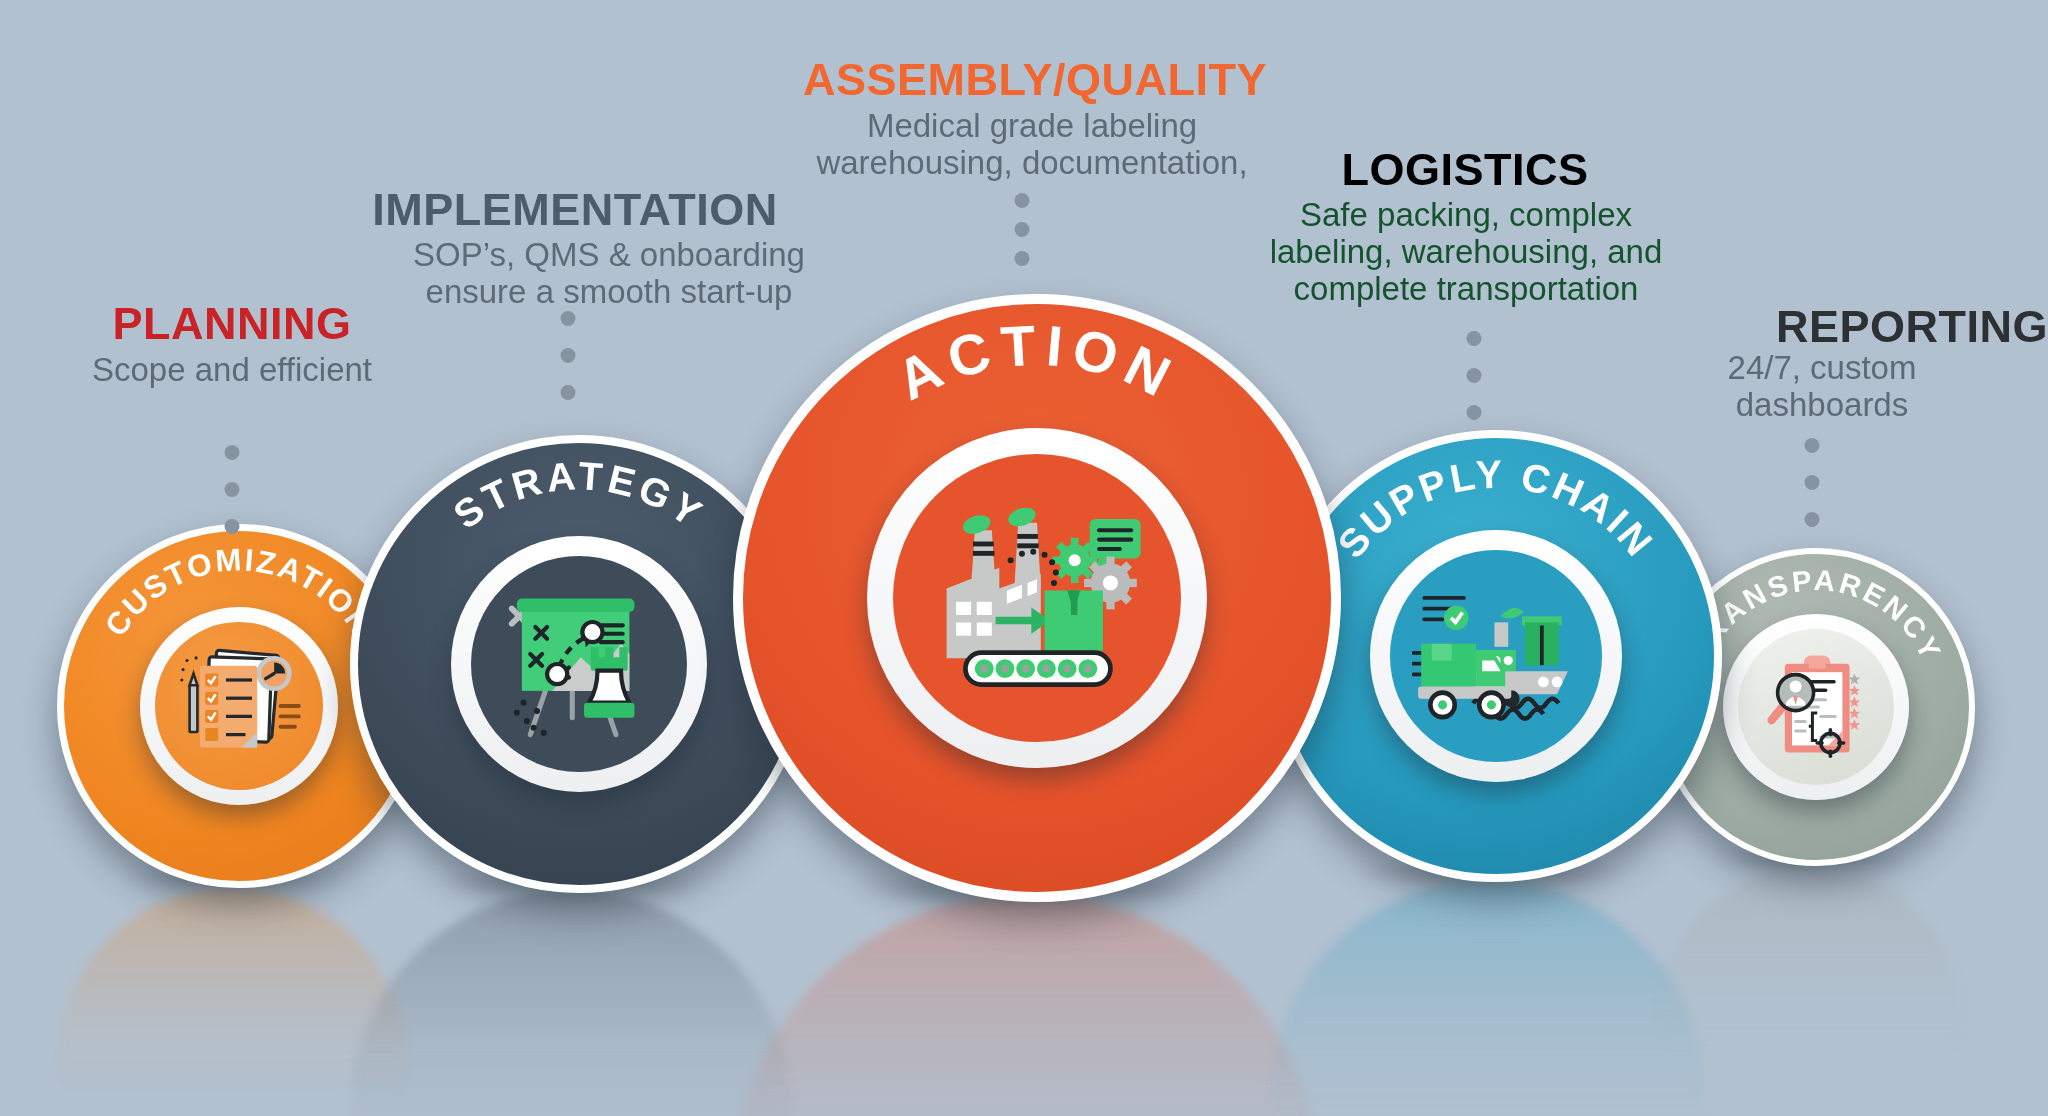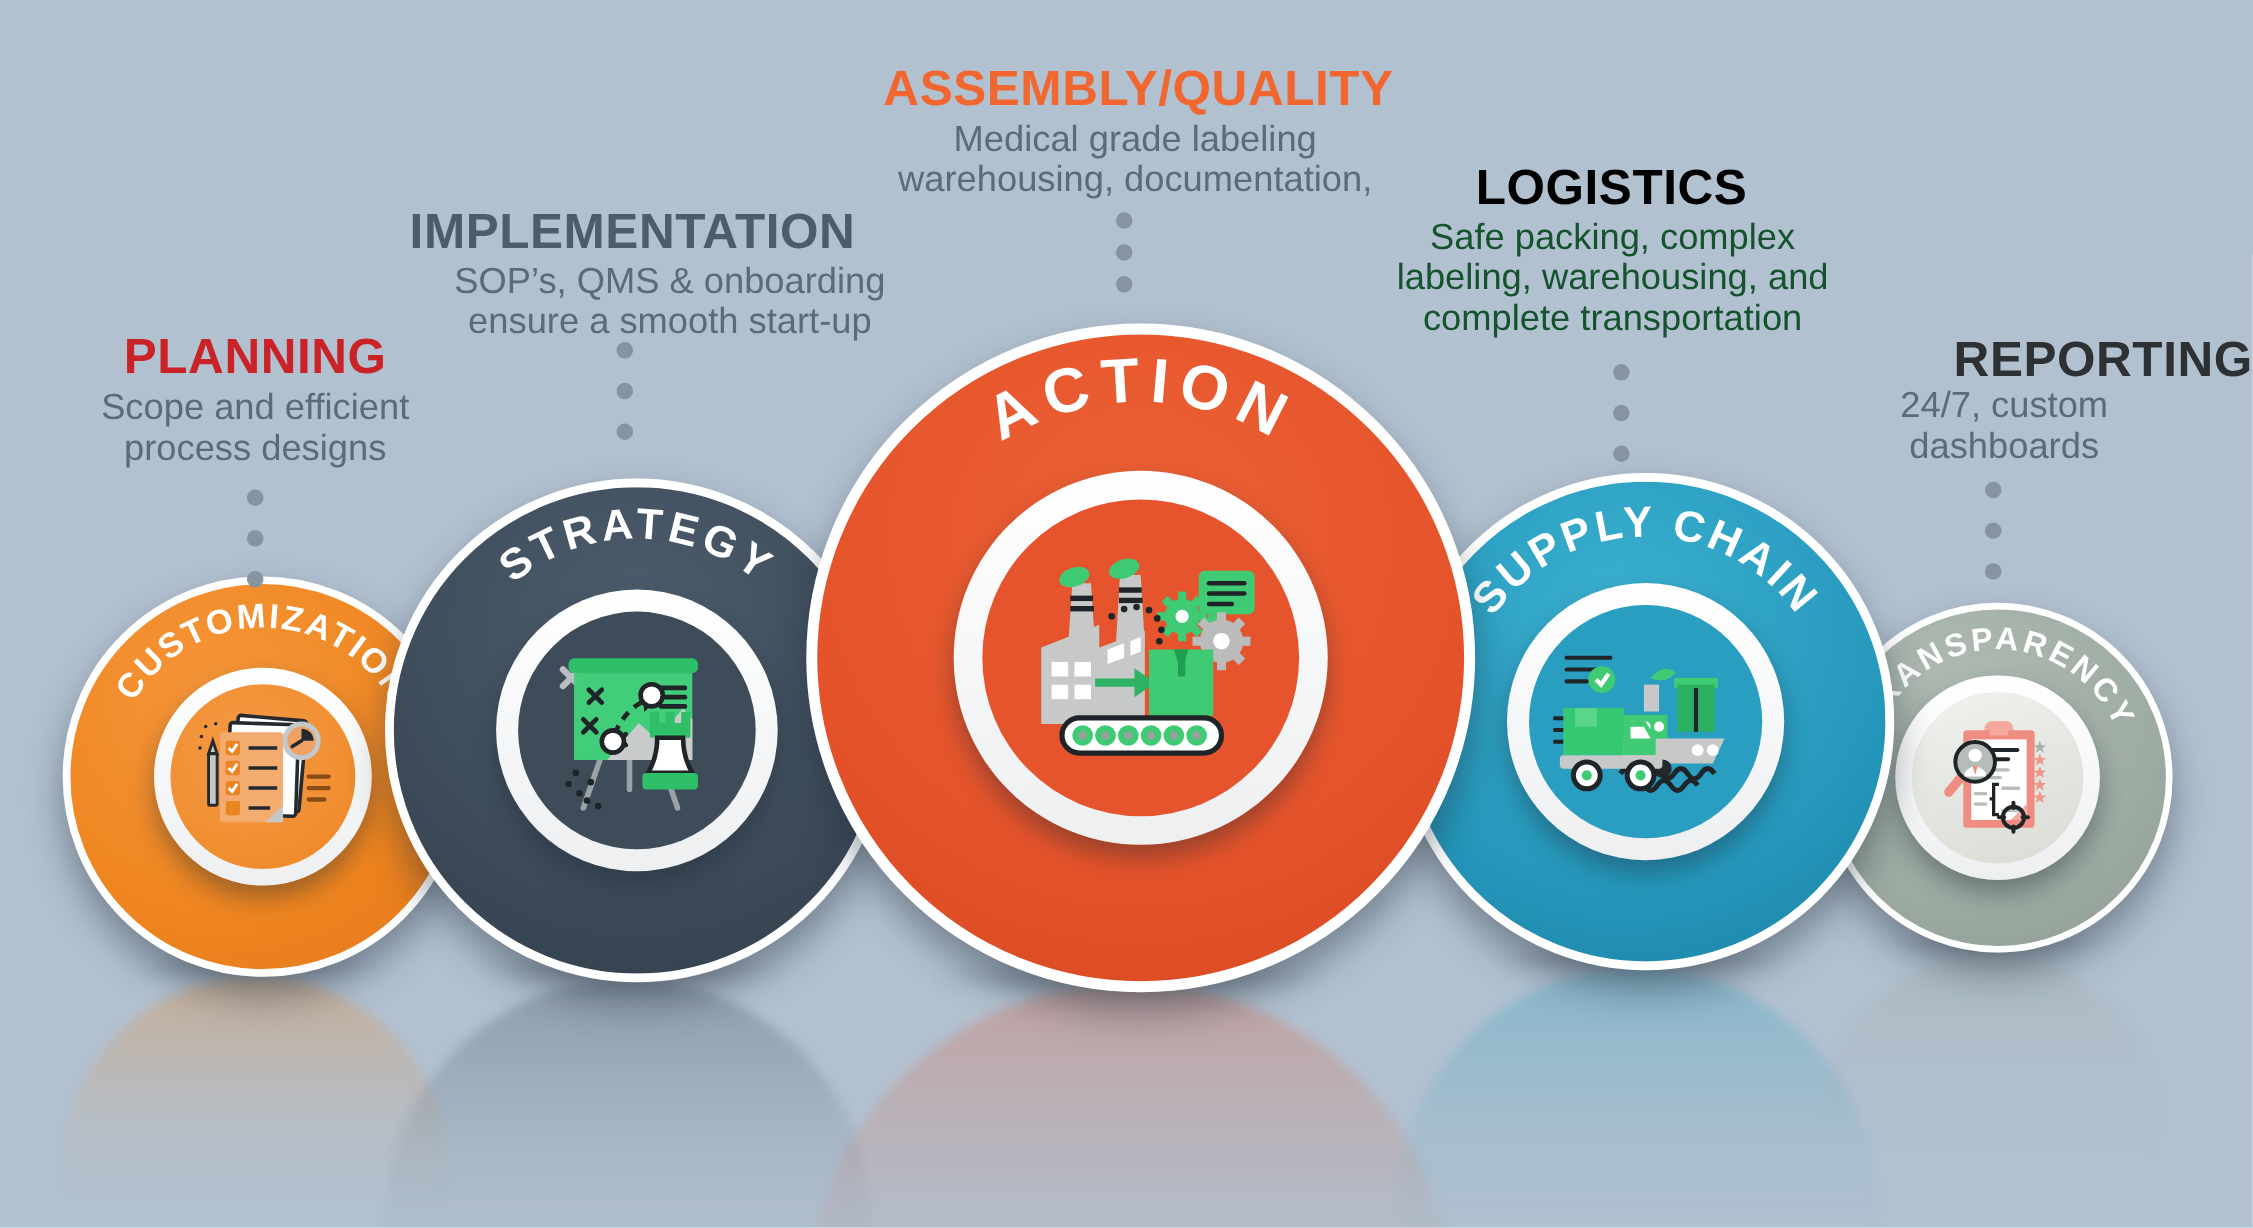--- a/index.html
+++ b/index.html
@@ -92,21 +92,20 @@
 
   <div class="fshadow" id="s1"></div>
   <div class="fshadow" id="s2"></div>
   <div class="fshadow" id="s3"></div>
   <div class="fshadow" id="s4"></div>
   <div class="fshadow" id="s5"></div>
 
   <div class="hd" id="hd1" style="color: rgb(201, 35, 40);">PLANNING</div>
   <div class="ds" id="ds1" style="color: rgb(93, 107, 119);">
     <div>Scope and efficient</div>
-    <div>process designs</div>
   </div>
   <div class="dots" id="dots1">
     <span class="dot"></span>
     <span class="dot"></span>
     <span class="dot"></span>
   </div>
 
   <div class="hd" id="hd2" style="color: rgb(77, 92, 106);">IMPLEMENTATION</div>
   <div class="ds" id="ds2" style="color: rgb(93, 107, 119);">
     <div>SOP’s, QMS &amp; onboarding</div>

